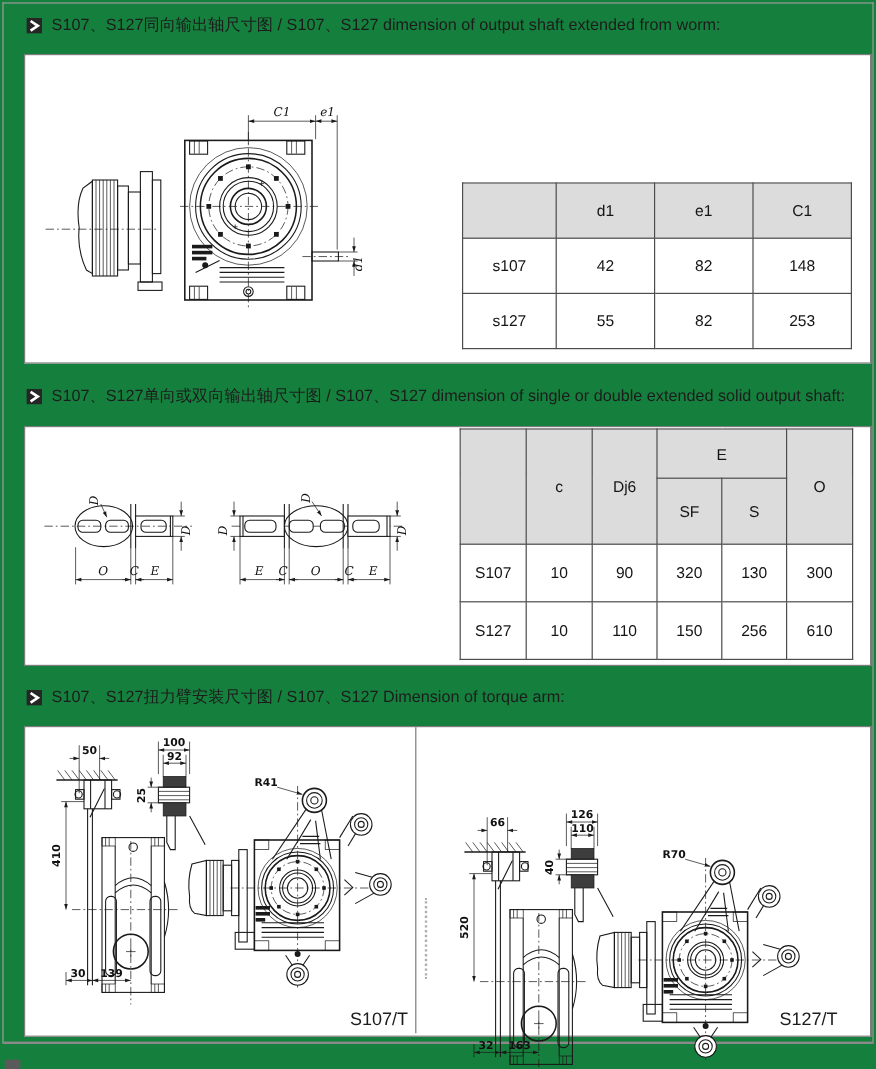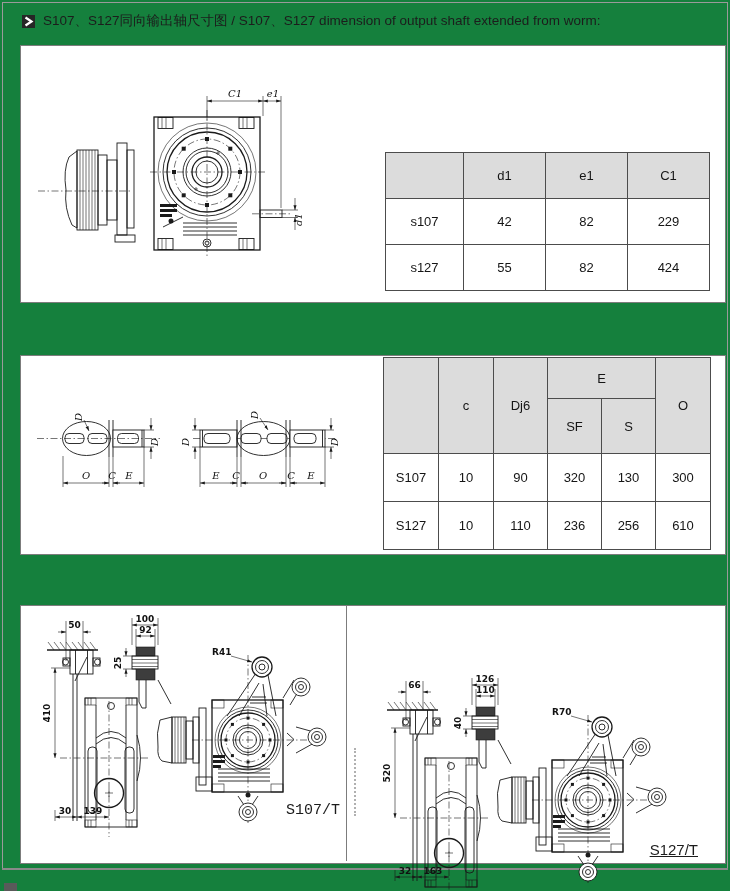--- a/index.html
+++ b/index.html
@@ -175,31 +175,38 @@
         <th class="hd">d1</th>
         <th class="hd">e1</th>
         <th class="hd">C1</th>
       </tr>
     </thead>
     <tbody>
         <tr>
           <td>s107</td>
           <td>42</td>
           <td>82</td>
-          <td>229</td>
+          <td>148</td>
         </tr>
         <tr>
           <td>s127</td>
           <td>55</td>
           <td>82</td>
-          <td>424</td>
+          <td>253</td>
         </tr>
       </tbody>
   </table>
 
+  <div class="heading" style="left:22px;top:321px;">
+    <svg class="bullet" width="13" height="13">
+      <rect x="0" y="0" width="13" height="13" fill="#262626"></rect>
+      <path d="M3.5,2.5 L9.5,6.5 L3.5,10.5" stroke="#fff" stroke-width="2.2" fill="none"></path>
+    </svg>
+    <span>S107、S127单向或双向输出轴尺寸图 / S107、S127 dimension of single or double extended solid output shaft:</span>
+  </div>
 
   <div class="box" style="left:20px;top:355px;width:704px;height:198px;"></div>
 
   <svg style="position:absolute;left:25px;top:360px;" width="350" height="190">
 
     <ellipse class="ln" cx="61.5" cy="78.5" rx="24" ry="17" fill="url(#ph)"></ellipse>
     <rect class="ln wh" x="40" y="73.5" width="19" height="10" rx="4"></rect>
     <rect class="ln wh" x="63" y="73.5" width="19" height="10" rx="4"></rect>
     <line class="ln" x1="84" y1="60" x2="84" y2="97"></line>
     <line class="ln" x1="88" y1="60" x2="88" y2="97"></line>
@@ -304,27 +311,34 @@
           <td>10</td>
           <td>90</td>
           <td>320</td>
           <td>130</td>
           <td>300</td>
         </tr>
         <tr style="height: 48px;">
           <td>S127</td>
           <td>10</td>
           <td>110</td>
-          <td>236</td>
+          <td>150</td>
           <td>256</td>
           <td>610</td>
         </tr>
       </tbody>
   </table>
 
+  <div class="heading" style="left:22px;top:572px;">
+    <svg class="bullet" width="13" height="13">
+      <rect x="0" y="0" width="13" height="13" fill="#262626"></rect>
+      <path d="M3.5,2.5 L9.5,6.5 L3.5,10.5" stroke="#fff" stroke-width="2.2" fill="none"></path>
+    </svg>
+    <span>S107、S127扭力臂安装尺寸图 / S107、S127 Dimension of torque arm:</span>
+  </div>
 
   <div class="box" style="left:20px;top:605px;width:704px;height:257px;"></div>
   <div class="pborder" style="left:346px;top:606px;width:1px;height:255px;background:#7c7c7c;"></div>
 
   <div style="position:absolute;left:20px;top:605px;width:326px;height:196px;">
     <svg width="326" height="257">
 
       <line class="lt" x1="46" y1="16" x2="46" y2="56"></line>
       <line class="lt" x1="63" y1="16" x2="63" y2="45"></line>
       <line class="lt" x1="38" y1="27" x2="46" y2="27" marker-end="url(#ae)"></line>
@@ -658,18 +672,18 @@
       <polyline class="ln" points="267,128 274,134.5 267,141"></polyline>
 
       <line class="ln" x1="218" y1="191" x2="224" y2="200"></line>
       <line class="ln" x1="238" y1="191" x2="232" y2="200"></line>
       <circle class="ln wh" cx="228" cy="207" r="9"></circle>
       <circle class="ln" cx="228" cy="207" r="5.5"></circle>
       <circle class="ln" cx="228" cy="207" r="2.5"></circle>
     </svg>
   </div>
 
-  <div class="cap" style="left:255px;top:802px;width:85px;font-family:Liberation Mono, monospace;">S107/T</div>
-  <div class="cap" style="left:612px;top:841px;width:86px;text-decoration:underline;">S127/T</div>
+  <div class="cap" style="left:255px;top:841px;width:85px;">S107/T</div>
+  <div class="cap" style="left:612px;top:841px;width:86px;">S127/T</div>
 
   <div class="artifact" style="left:354px;top:748px;height:68px;"></div>
 
 </div>
 
 </body></html>

